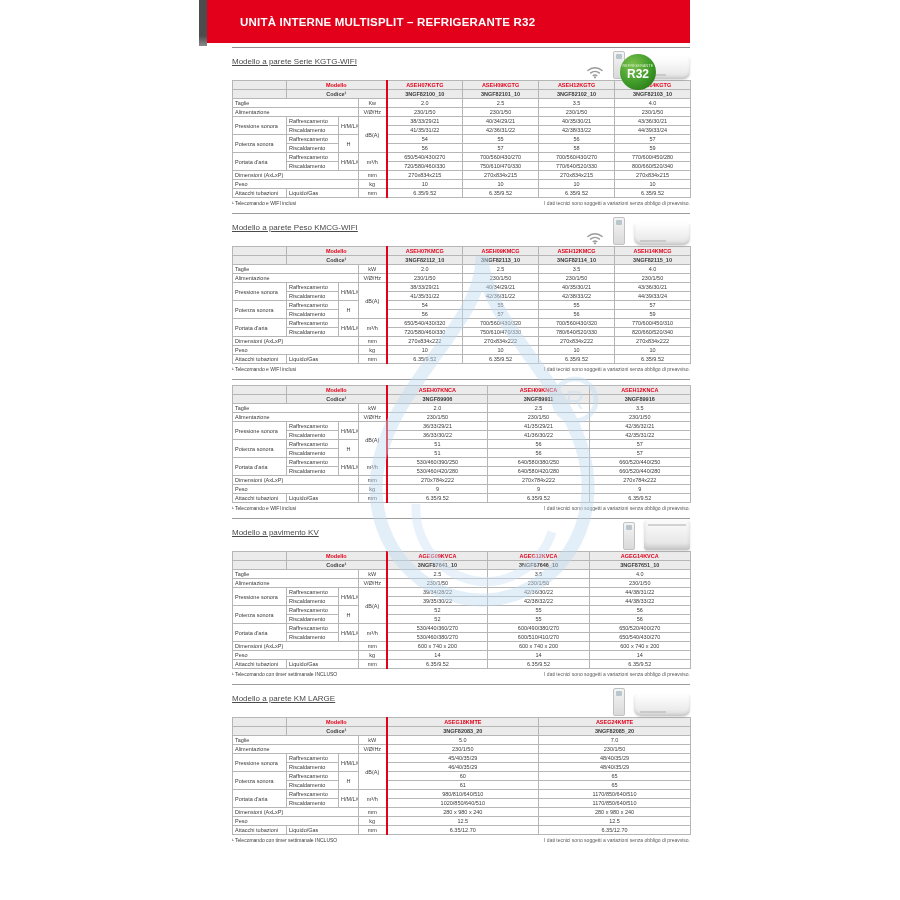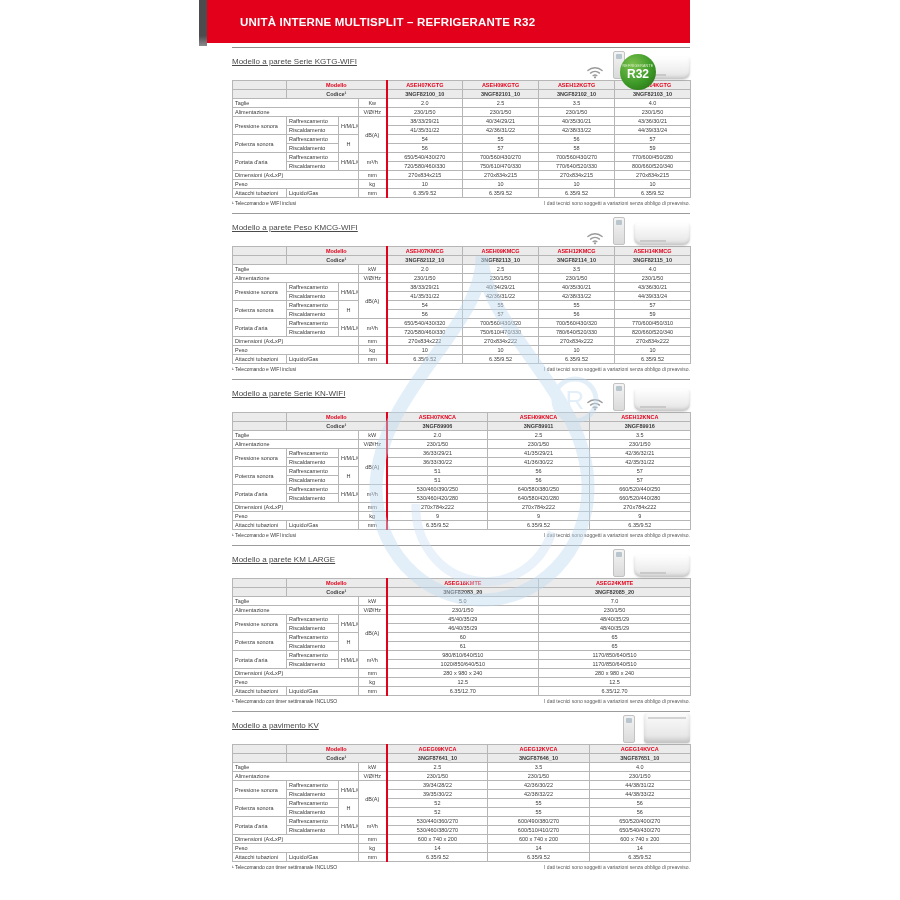--- a/index.html
+++ b/index.html
@@ -357,37 +357,20 @@
                 <td class="val">6.35/9.52</td>
               </tr>
             </tbody>
           </table>
           <div class="sec-foot">
             <span class="foot-left">¹ Telecomando e WIFI inclusi</span>
             <span class="foot-right">I dati tecnici sono soggetti a variazioni senza obbligo di preavviso.</span>
           </div>
         </section>
         <section class="section">
-          <div class="sec-head">
-            <div class="sec-title">Modello a parete Serie KN-WIFI</div>
-            <div class="sec-icons">
-              <div class="icon ic-wifi">
-                <svg viewBox="0 0 24 18" width="18" height="14">
-                  <g fill="none" stroke="#9b9b9b" stroke-width="1.8" stroke-linecap="round">
-                    <path d="M2.5 7a14 14 0 0 1 19 0"></path>
-                    <path d="M6 10.5a9 9 0 0 1 12 0"></path>
-                    <path d="M9.5 13.8a4.5 4.5 0 0 1 5 0"></path>
-                  </g>
-                  <circle cx="12" cy="16" r="1.5" fill="#9b9b9b"></circle>
-                </svg>
-              </div>
-              <div class="icon ic-remote"></div>
-              <div class="icon ic-wall-unit"></div>
-            </div>
-          </div>
           <table class="spec">
             <colgroup>
               <col style="width: 54px;">
               <col style="width: 52px;">
               <col style="width: 20px;">
               <col style="width: 28px;">
               <col style="width: 101.3px;">
               <col style="width: 101.3px;">
               <col style="width: 101.3px;">
             </colgroup>
@@ -488,126 +471,20 @@
               </tr>
             </tbody>
           </table>
           <div class="sec-foot">
             <span class="foot-left">¹ Telecomando e WIFI inclusi</span>
             <span class="foot-right">I dati tecnici sono soggetti a variazioni senza obbligo di preavviso.</span>
           </div>
         </section>
         <section class="section">
           <div class="sec-head">
-            <div class="sec-title">Modello a parete KM LARGE</div>
-            <div class="sec-icons">
-              <div class="icon ic-remote"></div>
-              <div class="icon ic-wall-unit"></div>
-            </div>
-          </div>
-          <table class="spec">
-            <colgroup>
-              <col style="width: 54px;">
-              <col style="width: 52px;">
-              <col style="width: 20px;">
-              <col style="width: 28px;">
-              <col style="width: 152px;">
-              <col style="width: 152px;">
-            </colgroup>
-            <tbody>
-              <tr>
-                <td class="hdr"></td>
-                <td class="hdr hdr-red" colspan="3">Modello</td>
-                <td class="hdr model first">ASEG18KMTE</td>
-                <td class="hdr model">ASEG24KMTE</td>
-              </tr>
-              <tr>
-                <td class="hdr"></td>
-                <td class="hdr hdr-dark" colspan="3">Codice¹</td>
-                <td class="hdr code first">3NGF82083_20</td>
-                <td class="hdr code">3NGF82085_20</td>
-              </tr>
-              <tr>
-                <td class="lbl" colspan="3">Taglie</td>
-                <td class="unit">kW</td>
-                <td class="val first">5.0</td>
-                <td class="val">7.0</td>
-              </tr>
-              <tr>
-                <td class="lbl" colspan="3">Alimentazione</td>
-                <td class="unit">V/Ø/Hz</td>
-                <td class="val first">230/1/50</td>
-                <td class="val">230/1/50</td>
-              </tr>
-              <tr>
-                <td class="lbl" rowspan="2">Pressione sonora</td>
-                <td class="sub">Raffrescamento</td>
-                <td class="mid" rowspan="2">H/M/L/Q</td>
-                <td class="unit" rowspan="4">dB(A)</td>
-                <td class="val first">45/40/35/29</td>
-                <td class="val">48/40/35/29</td>
-              </tr>
-              <tr>
-                <td class="sub">Riscaldamento</td>
-                <td class="val first">46/40/35/29</td>
-                <td class="val">48/40/35/29</td>
-              </tr>
-              <tr>
-                <td class="lbl" rowspan="2">Potenza sonora</td>
-                <td class="sub">Raffrescamento</td>
-                <td class="mid" rowspan="2">H</td>
-                <td class="val first">60</td>
-                <td class="val">65</td>
-              </tr>
-              <tr>
-                <td class="sub">Riscaldamento</td>
-                <td class="val first">61</td>
-                <td class="val">65</td>
-              </tr>
-              <tr>
-                <td class="lbl" rowspan="2">Portata d'aria</td>
-                <td class="sub">Raffrescamento</td>
-                <td class="mid" rowspan="2">H/M/L/Q</td>
-                <td class="unit" rowspan="2">m³/h</td>
-                <td class="val first">980/810/640/510</td>
-                <td class="val">1170/850/640/510</td>
-              </tr>
-              <tr>
-                <td class="sub">Riscaldamento</td>
-                <td class="val first">1020/850/640/510</td>
-                <td class="val">1170/850/640/510</td>
-              </tr>
-              <tr>
-                <td class="lbl" colspan="3">Dimensioni (AxLxP)</td>
-                <td class="unit">mm</td>
-                <td class="val first">280 x 980 x 240</td>
-                <td class="val">280 x 980 x 240</td>
-              </tr>
-              <tr>
-                <td class="lbl" colspan="3">Peso</td>
-                <td class="unit">kg</td>
-                <td class="val first">12.5</td>
-                <td class="val">12.5</td>
-              </tr>
-              <tr>
-                <td class="lbl">Attacchi tubazioni</td>
-                <td class="sub" colspan="2">Liquido/Gas</td>
-                <td class="unit">mm</td>
-                <td class="val first">6.35/12.70</td>
-                <td class="val">6.35/12.70</td>
-              </tr>
-            </tbody>
-          </table>
-          <div class="sec-foot">
-            <span class="foot-left">¹ Telecomando con timer settimanale INCLUSO</span>
-            <span class="foot-right">I dati tecnici sono soggetti a variazioni senza obbligo di preavviso.</span>
-          </div>
-        </section>
-        <section class="section">
-          <div class="sec-head">
             <div class="sec-title">Modello a pavimento KV</div>
             <div class="sec-icons">
               <div class="icon ic-remote"></div>
               <div class="icon ic-floor-unit"></div>
             </div>
           </div>
           <table class="spec">
             <colgroup>
               <col style="width: 54px;">
               <col style="width: 52px;">
@@ -712,15 +589,121 @@
                 <td class="val">6.35/9.52</td>
                 <td class="val">6.35/9.52</td>
               </tr>
             </tbody>
           </table>
           <div class="sec-foot">
             <span class="foot-left">¹ Telecomando con timer settimanale INCLUSO</span>
             <span class="foot-right">I dati tecnici sono soggetti a variazioni senza obbligo di preavviso.</span>
           </div>
         </section>
+        <section class="section">
+          <div class="sec-head">
+            <div class="sec-title">Modello a parete KM LARGE</div>
+            <div class="sec-icons">
+              <div class="icon ic-remote"></div>
+              <div class="icon ic-wall-unit"></div>
+            </div>
+          </div>
+          <table class="spec">
+            <colgroup>
+              <col style="width: 54px;">
+              <col style="width: 52px;">
+              <col style="width: 20px;">
+              <col style="width: 28px;">
+              <col style="width: 152px;">
+              <col style="width: 152px;">
+            </colgroup>
+            <tbody>
+              <tr>
+                <td class="hdr"></td>
+                <td class="hdr hdr-red" colspan="3">Modello</td>
+                <td class="hdr model first">ASEG18KMTE</td>
+                <td class="hdr model">ASEG24KMTE</td>
+              </tr>
+              <tr>
+                <td class="hdr"></td>
+                <td class="hdr hdr-dark" colspan="3">Codice¹</td>
+                <td class="hdr code first">3NGF82083_20</td>
+                <td class="hdr code">3NGF82085_20</td>
+              </tr>
+              <tr>
+                <td class="lbl" colspan="3">Taglie</td>
+                <td class="unit">kW</td>
+                <td class="val first">5.0</td>
+                <td class="val">7.0</td>
+              </tr>
+              <tr>
+                <td class="lbl" colspan="3">Alimentazione</td>
+                <td class="unit">V/Ø/Hz</td>
+                <td class="val first">230/1/50</td>
+                <td class="val">230/1/50</td>
+              </tr>
+              <tr>
+                <td class="lbl" rowspan="2">Pressione sonora</td>
+                <td class="sub">Raffrescamento</td>
+                <td class="mid" rowspan="2">H/M/L/Q</td>
+                <td class="unit" rowspan="4">dB(A)</td>
+                <td class="val first">45/40/35/29</td>
+                <td class="val">48/40/35/29</td>
+              </tr>
+              <tr>
+                <td class="sub">Riscaldamento</td>
+                <td class="val first">46/40/35/29</td>
+                <td class="val">48/40/35/29</td>
+              </tr>
+              <tr>
+                <td class="lbl" rowspan="2">Potenza sonora</td>
+                <td class="sub">Raffrescamento</td>
+                <td class="mid" rowspan="2">H</td>
+                <td class="val first">60</td>
+                <td class="val">65</td>
+              </tr>
+              <tr>
+                <td class="sub">Riscaldamento</td>
+                <td class="val first">61</td>
+                <td class="val">65</td>
+              </tr>
+              <tr>
+                <td class="lbl" rowspan="2">Portata d'aria</td>
+                <td class="sub">Raffrescamento</td>
+                <td class="mid" rowspan="2">H/M/L/Q</td>
+                <td class="unit" rowspan="2">m³/h</td>
+                <td class="val first">980/810/640/510</td>
+                <td class="val">1170/850/640/510</td>
+              </tr>
+              <tr>
+                <td class="sub">Riscaldamento</td>
+                <td class="val first">1020/850/640/510</td>
+                <td class="val">1170/850/640/510</td>
+              </tr>
+              <tr>
+                <td class="lbl" colspan="3">Dimensioni (AxLxP)</td>
+                <td class="unit">mm</td>
+                <td class="val first">280 x 980 x 240</td>
+                <td class="val">280 x 980 x 240</td>
+              </tr>
+              <tr>
+                <td class="lbl" colspan="3">Peso</td>
+                <td class="unit">kg</td>
+                <td class="val first">12.5</td>
+                <td class="val">12.5</td>
+              </tr>
+              <tr>
+                <td class="lbl">Attacchi tubazioni</td>
+                <td class="sub" colspan="2">Liquido/Gas</td>
+                <td class="unit">mm</td>
+                <td class="val first">6.35/12.70</td>
+                <td class="val">6.35/12.70</td>
+              </tr>
+            </tbody>
+          </table>
+          <div class="sec-foot">
+            <span class="foot-left">¹ Telecomando con timer settimanale INCLUSO</span>
+            <span class="foot-right">I dati tecnici sono soggetti a variazioni senza obbligo di preavviso.</span>
+          </div>
+        </section>
       </div>
   </div>
 </div>
 
 </body></html>

